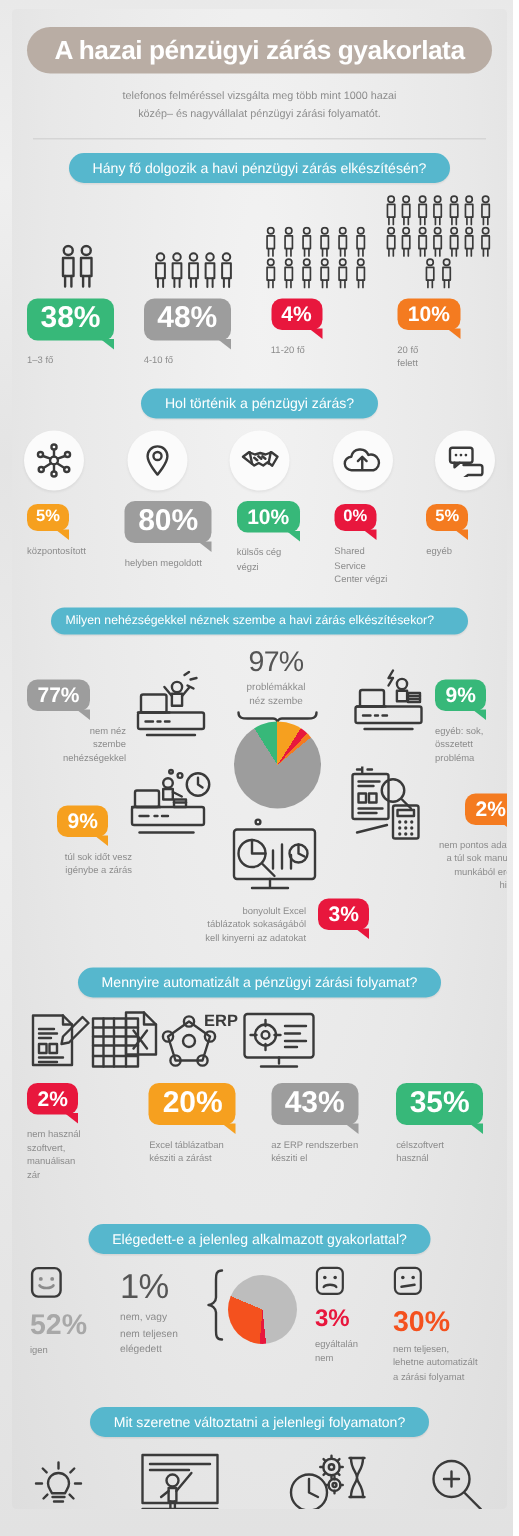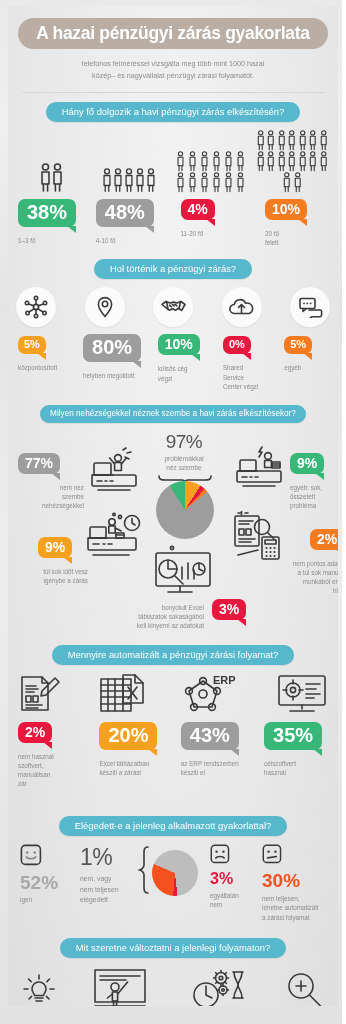--- a/index.html
+++ b/index.html
@@ -383,21 +383,21 @@
 Service
 Center végzi</div>
     </div>
     <div style="width:50px;padding-left:2px;">
       <span class="badge o sm">5%</span>
       <div class="cap" style="margin-top:9px;white-space:pre-line;">egyéb</div>
     </div>
   </div>
 
   <div class="pill-wrap" style="margin-top:14px;">
-    <div class="pill" style="font-size:8.2px;padding:4px 10px 5px 10px;">Milyen nehézségekkel néznek szembe a havi zárás elkészítésekor?</div>
+    <div class="pill" style="font-size:8.2px;padding:4px 23px 5px 10px;">Milyen nehézségekkel néznek szembe a havi zárás elkészítésekor?</div>
   </div>
 
   <div style="position:relative;height:200px;margin-top:4px;">
 
     <div style="position:absolute;left:136px;top:4px;width:80px;text-align:center;">
       <div style="font-size:19px;color:#555;letter-spacing:-0.5px;">97%</div>
       <div class="cap" style="font-size:6.6px;margin-top:1px;">problémákkal</div>
       <div class="cap" style="font-size:6.6px;">néz szembe</div>
     </div>
     <div style="position:absolute;left:150px;top:44px;">
@@ -524,21 +524,21 @@
 táblázatok sokaságából
 kell kinyerni az adatokat</div>
       <span class="badge r mid" style="margin-left:8px;">3%</span>
     </div>
   </div>
 
   <div class="pill-wrap" style="margin-top:18px;">
     <div class="pill">Mennyire automatizált a pénzügyi zárási folyamat?</div>
   </div>
 
-  <div class="row" style="margin:8px 10px 0 10px;justify-content:space-between;align-items:flex-end;">
+  <div class="row" style="margin:8px 10px 0 10px;justify-content:flex-start;align-items:flex-end;">
     <svg width="42" height="42" viewBox="0 0 42 42">
       <path d="M4 4h20l6 6v27H4z" class="ico" stroke-width="1.7"></path>
       <path d="M24 4v6h6" class="ico" stroke-width="1.5"></path>
       <path d="M8 13h10M8 16h12M8 19h8" class="ico" stroke-width="1.4"></path>
       <rect x="8" y="23" width="5" height="6" class="ico" stroke-width="1.4"></rect>
       <rect x="15" y="23" width="5" height="6" class="ico" stroke-width="1.4"></rect>
       <path d="M8 32h16M8 35h12" class="ico" stroke-width="1.4"></path>
       <path d="M24 18L37 5l4 4L28 22l-5 1z" class="ico" stroke-width="1.7"></path>
     </svg>
     <svg width="46" height="42" viewBox="0 0 46 42">

